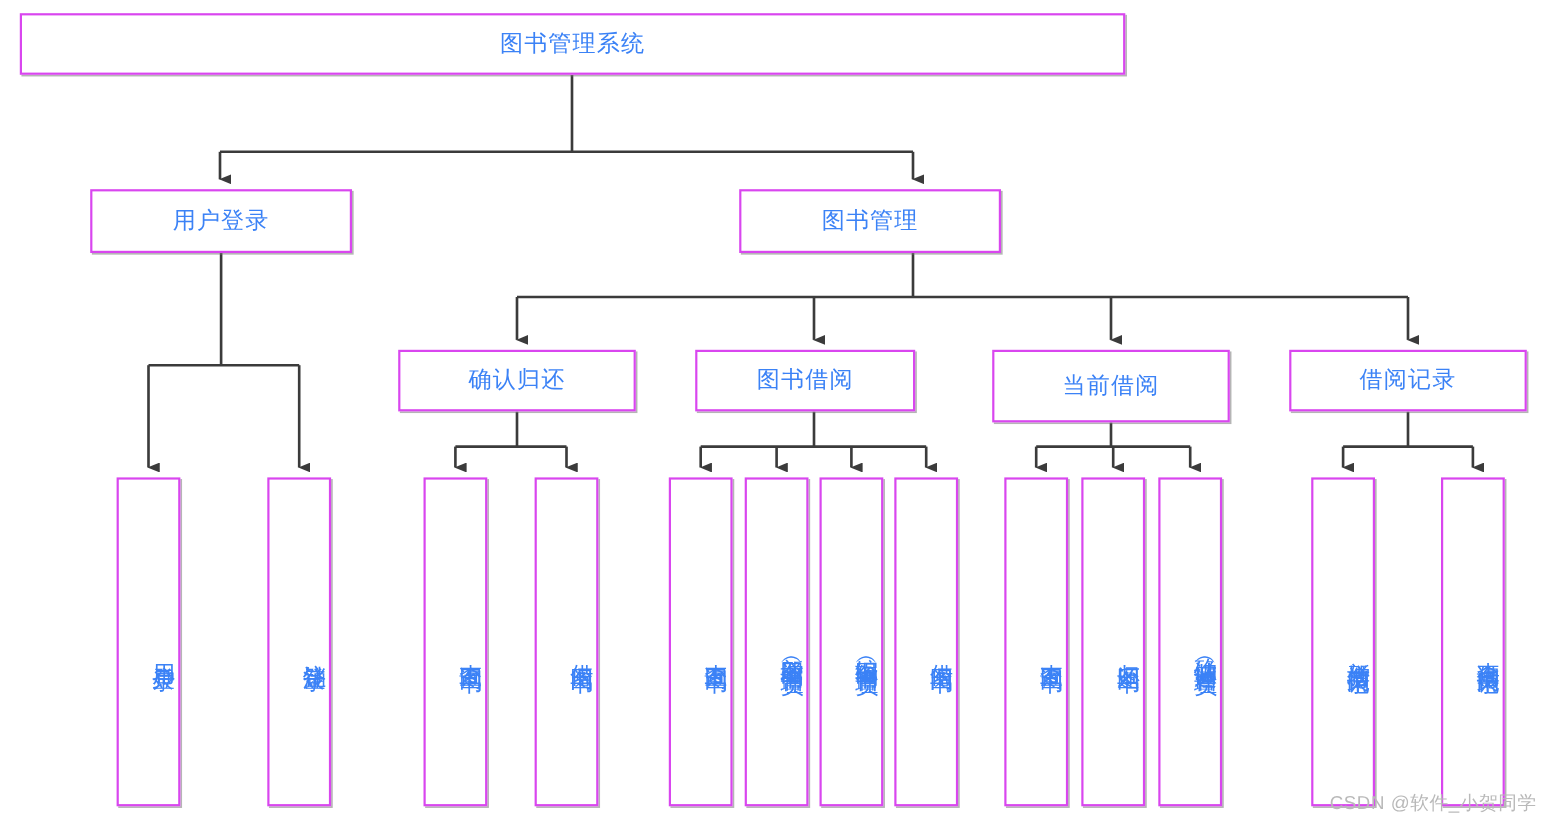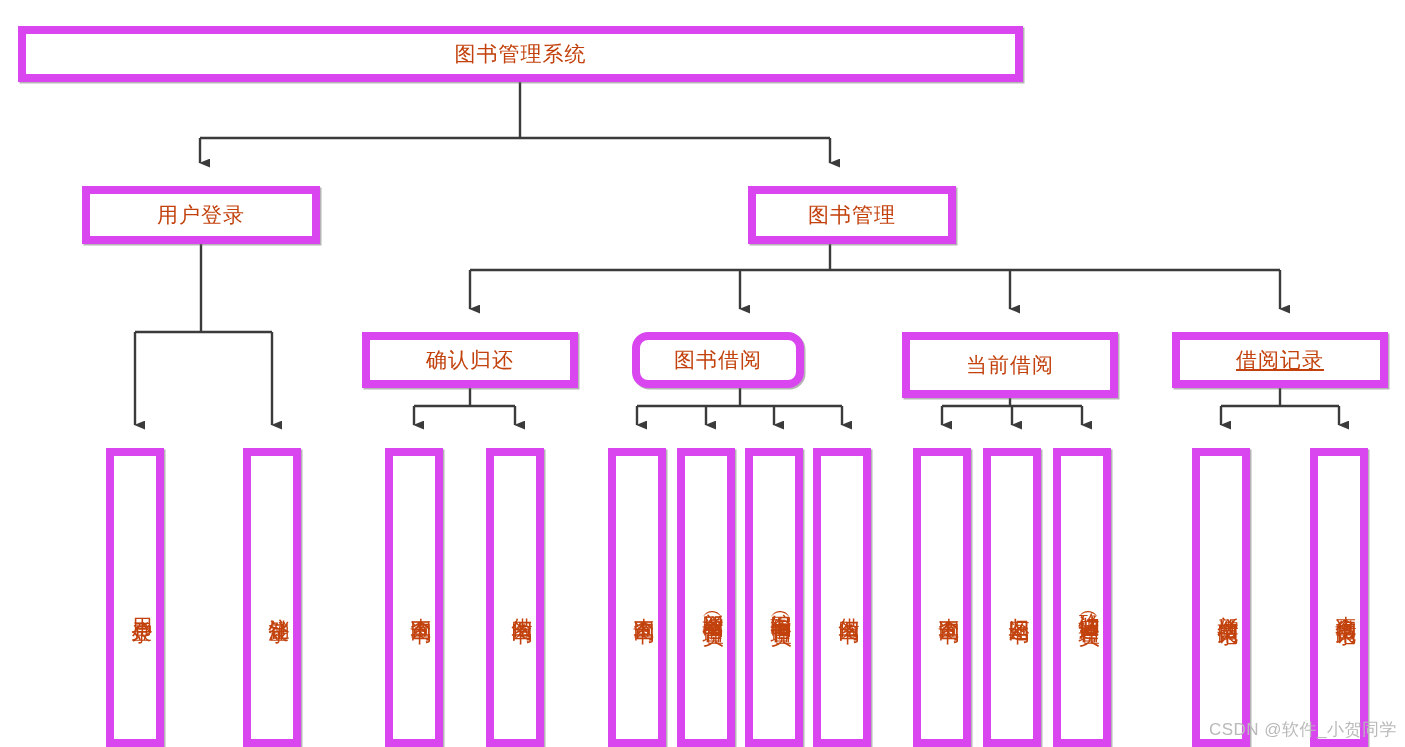--- a/index.html
+++ b/index.html
@@ -23,27 +23,26 @@
     left: 0;
     top: 0;
     width: 1405px;
     height: 747px;
     pointer-events: none;
   }
   .node {
     position: absolute;
     box-sizing: border-box;
     background: #ffffff;
-    border: 8px solid #d946ef;
+    border: 2px solid #d946ef;
     display: flex;
     align-items: center;
     justify-content: center;
-    color: #c2410c;
+    color: #3b82f6;
     box-shadow: 1.5px 1.5px 0 rgba(120,120,120,0.55);
-    margin-top: 14px;
   }
   .node-h {
     font-size: 21px;
     letter-spacing: 1px;
     line-height: 1.2;
     white-space: nowrap;
   }
   .node-v {
     writing-mode: vertical-rl;
     text-orientation: upright;
@@ -125,34 +124,34 @@
     </g>
   </svg>
 
   <div class="node node-h" style="left:18px; top:12px; width:1005px; height:56px;">
     <span>图书管理系统</span>
   </div>
 
   <div class="node node-h" style="left:82px; top:172px; width:238px; height:58px;">
     <span>用户登录</span>
   </div>
-  <div class="node node-h" style="left:748px; top:172px; width:208px; height:58px;">
+  <div class="node node-h" style="left:672px; top:172px; width:238px; height:58px;">
     <span>图书管理</span>
   </div>
 
   <div class="node node-h" style="left:362px; top:318px; width:216px; height:56px;">
     <span>确认归还</span>
   </div>
-  <div class="node node-h" style="left:632px; top:318px; width:172px; height:56px;border-radius:16px;">
+  <div class="node node-h" style="left:632px; top:318px; width:200px; height:56px;">
     <span>图书借阅</span>
   </div>
   <div class="node node-h" style="left:902px; top:318px; width:216px; height:66px;">
     <span>当前借阅</span>
   </div>
-  <div class="node node-h" style="left:1172px; top:318px; width:216px; height:56px;text-decoration:underline;">
+  <div class="node node-h" style="left:1172px; top:318px; width:216px; height:56px;">
     <span>借阅记录</span>
   </div>
 
   <div class="node node-v" style="left:106px; top:434px; width:58px; height:299px;">
     <span>用户登录</span>
   </div>
   <div class="node node-v" style="left:243px; top:434px; width:58px; height:299px;">
     <span>注销登录</span>
   </div>
   <div class="node node-v" style="left:385px; top:434px; width:58px; height:299px;">

